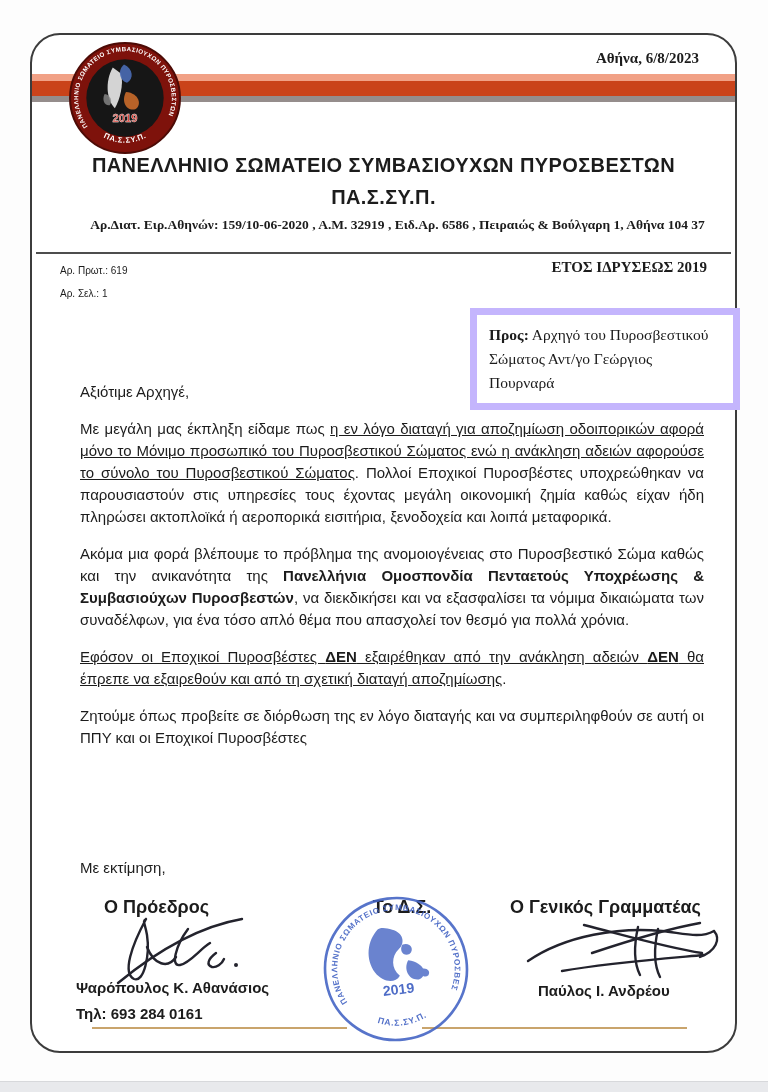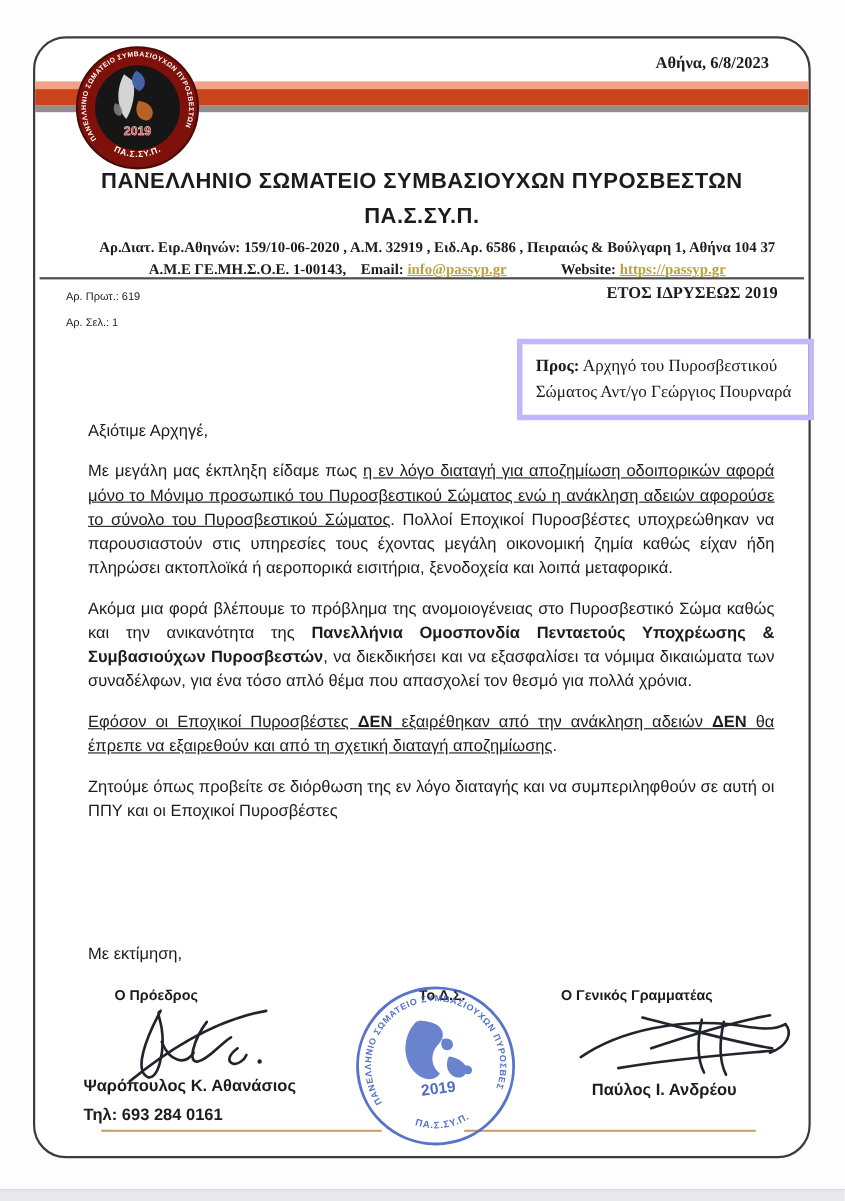--- a/index.html
+++ b/index.html
@@ -36,36 +36,36 @@
   .header-rule { position:absolute; top:217px; left:4px; right:4px; border-top:2px solid #4e4e4e; }
   
   .meta { position:absolute; top:224px; left:28px; font-size:10px; line-height:23px; }
   .founding {
     position:absolute; top:224px; right:28px;
     font-family:"Liberation Serif", serif; font-weight:bold; font-size:15px;margin-left:34px;
   }
   
   .recipient-box {
     position:absolute; top:273px; left:438px; width:270px;
-    border:5px solid #c4b5fd; padding:8px 12px;
+    border:7px solid #c4b5fd; padding:8px 12px;
     font-family:"Liberation Serif", serif; font-size:15.5px; line-height:24px;
   }
   .recipient-box .lbl { font-weight:bold; }
   
   .letter-body {
     position:absolute; top:346px; left:48px; right:31px;
     font-size:15px; line-height:22px; text-align:justify;
   }
   .letter-body p { margin:0 0 15px 0; }
   .letter-body p.greeting { text-align:left; }
   .seg-b { font-weight:bold; }
   .seg-u { text-decoration:underline; }
   
   .closing { position:absolute; top:824px; left:48px; font-size:15px; }
-  .sig-label { position:absolute; font-size:13px; font-weight:bold; z-index:3; }
+  .sig-label { position:absolute; font-size:18px; font-weight:bold; z-index:3; }
   .sig-label.president { top:862px; left:72px; }
   .sig-label.board     { top:862px; left:300px; width:140px; text-align:center; }
   .sig-label.secretary { top:862px; left:478px; }
   .sig-ink { position:absolute; z-index:4; }
   .sig-ink.president { top:848px; left:52px; width:165px; height:112px; }
   .sig-ink.secretary { top:882px; left:492px; width:200px; height:75px; }
   .stamp { position:absolute; top:858px; left:288px; width:152px; height:152px; z-index:5; transform:rotate(-7deg); }
   .sig-name { position:absolute; font-size:15px; font-weight:bold; z-index:6; }
   .sig-name.president { top:944px; left:44px; }
   .sig-name.secondline { top:970px; left:44px; }
@@ -112,27 +112,20 @@
 
   <div class="date">Αθήνα, 6/8/2023</div>
 
   <div class="title-block">
     <div class="title-line1">ΠΑΝΕΛΛΗΝΙΟ ΣΩΜΑΤΕΙΟ ΣΥΜΒΑΣΙΟΥΧΩΝ ΠΥΡΟΣΒΕΣΤΩΝ</div>
     <div class="title-line2">ΠΑ.Σ.ΣΥ.Π.</div>
   </div>
 
   <div class="reg-block">
     <div>Αρ.Διατ. Ειρ.Αθηνών: 159/10-06-2020 , Α.Μ. 32919 , Ειδ.Αρ. 6586 , Πειραιώς &amp; Βούλγαρη 1, Αθήνα 104 37</div>
-    <div>
-      <span>Α.Μ.Ε ΓΕ.ΜΗ.Σ.Ο.Ε. 1-00143,</span><span class="gap-s"></span>
-      <span>Email:</span>
-      <a class="gold-link">info@passyp.gr</a><span class="gap-l"></span>
-      <span>Website:</span>
-      <a class="gold-link">https://passyp.gr</a>
-    </div>
   </div>
   <div class="header-rule"></div>
 
   <div class="meta">
     <div>Αρ. Πρωτ.: 619</div>
     <div>Αρ. Σελ.: 1</div>
   </div>
   <div class="founding">ΕΤΟΣ ΙΔΡΥΣΕΩΣ 2019</div>
 
   <div class="recipient-box">

